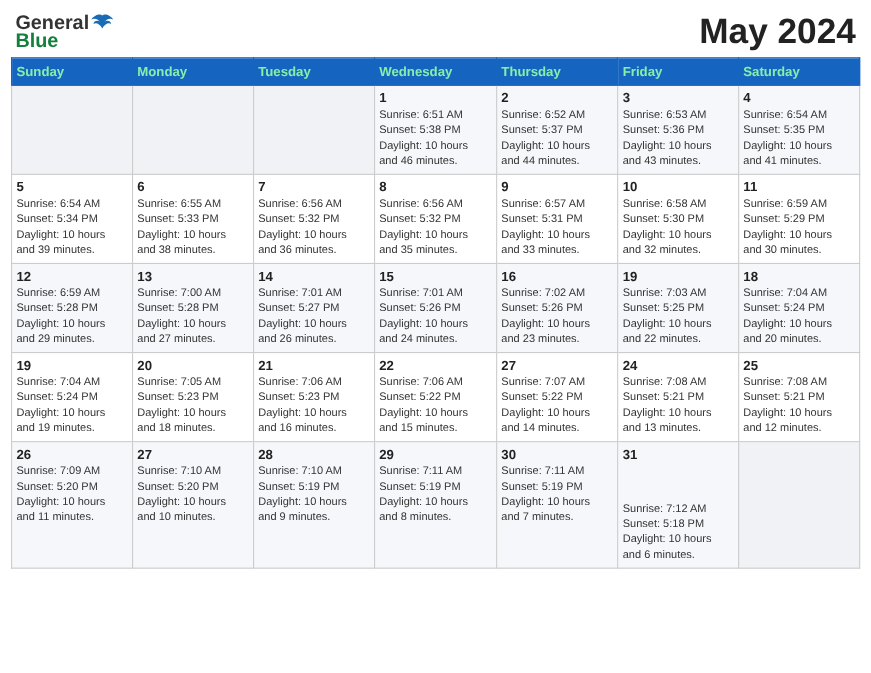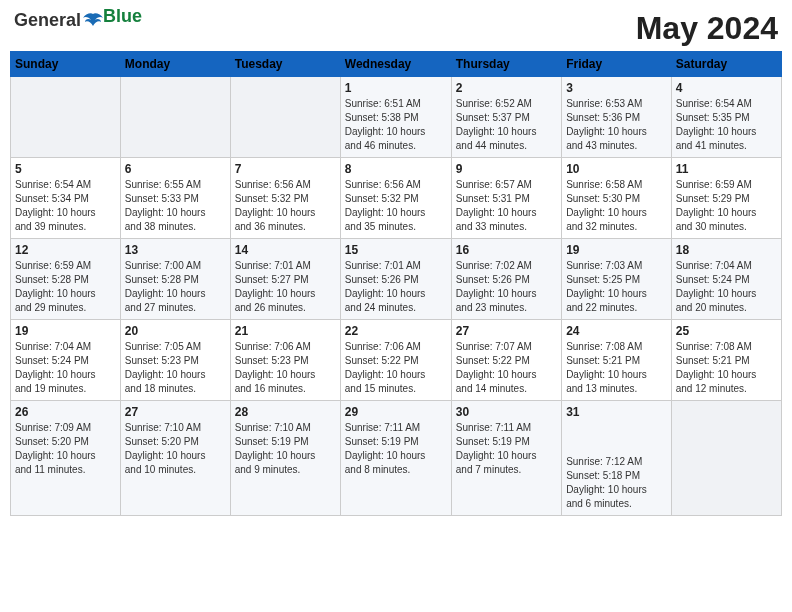--- a/index.html
+++ b/index.html
@@ -12,21 +12,21 @@
     }
     .header {
       display: flex;
       justify-content: space-between;
       align-items: flex-start;
       margin-bottom: 4px;
       padding: 0 4px;
     }
     .logo {
       display: flex;
-      flex-direction: row;
+      flex-direction: column;
       align-items: flex-start;
     }
     .title-area {
     }
     .month-title {
       font-size: 32px;
       font-weight: bold;
       color: #222;
     }
     .location-title {
@@ -34,21 +34,21 @@
       color: #333;
       margin-top: 2px;
     }
     .calendar {
       width: 100%;
       border-collapse: collapse;
       border: 1px solid #ccc;
     }
     .calendar th {
       background-color: #1565c0;
-      color: #000000;
+      color: #86efac;
       font-size: 12px;
       font-weight: bold;
       padding: 5px 4px;
       text-align: left;
       border: 1px solid #1565c0;
     }
     .calendar td {
       vertical-align: top;
       padding: 4px 4px;
       border: 1px solid #ccc;

